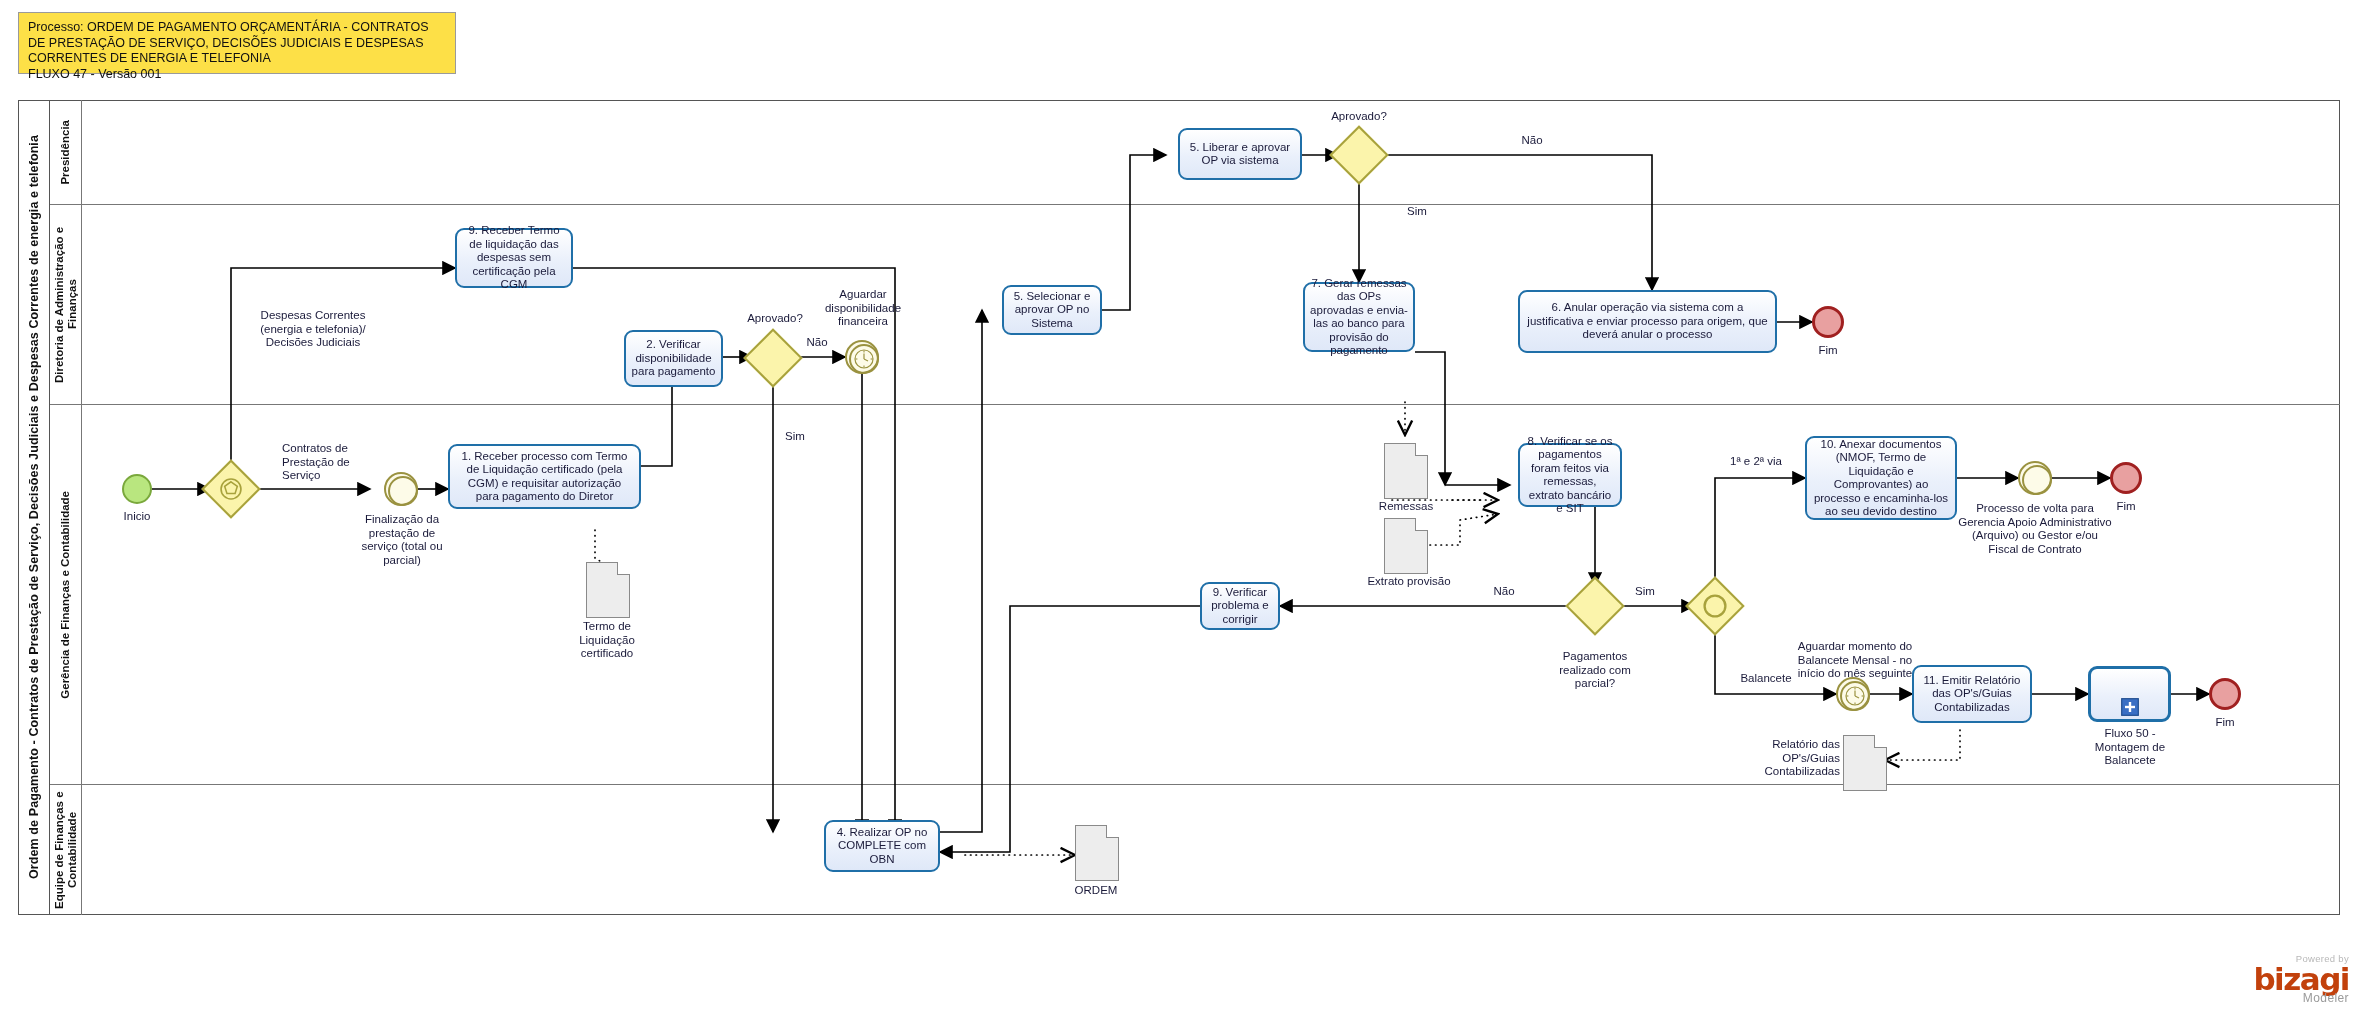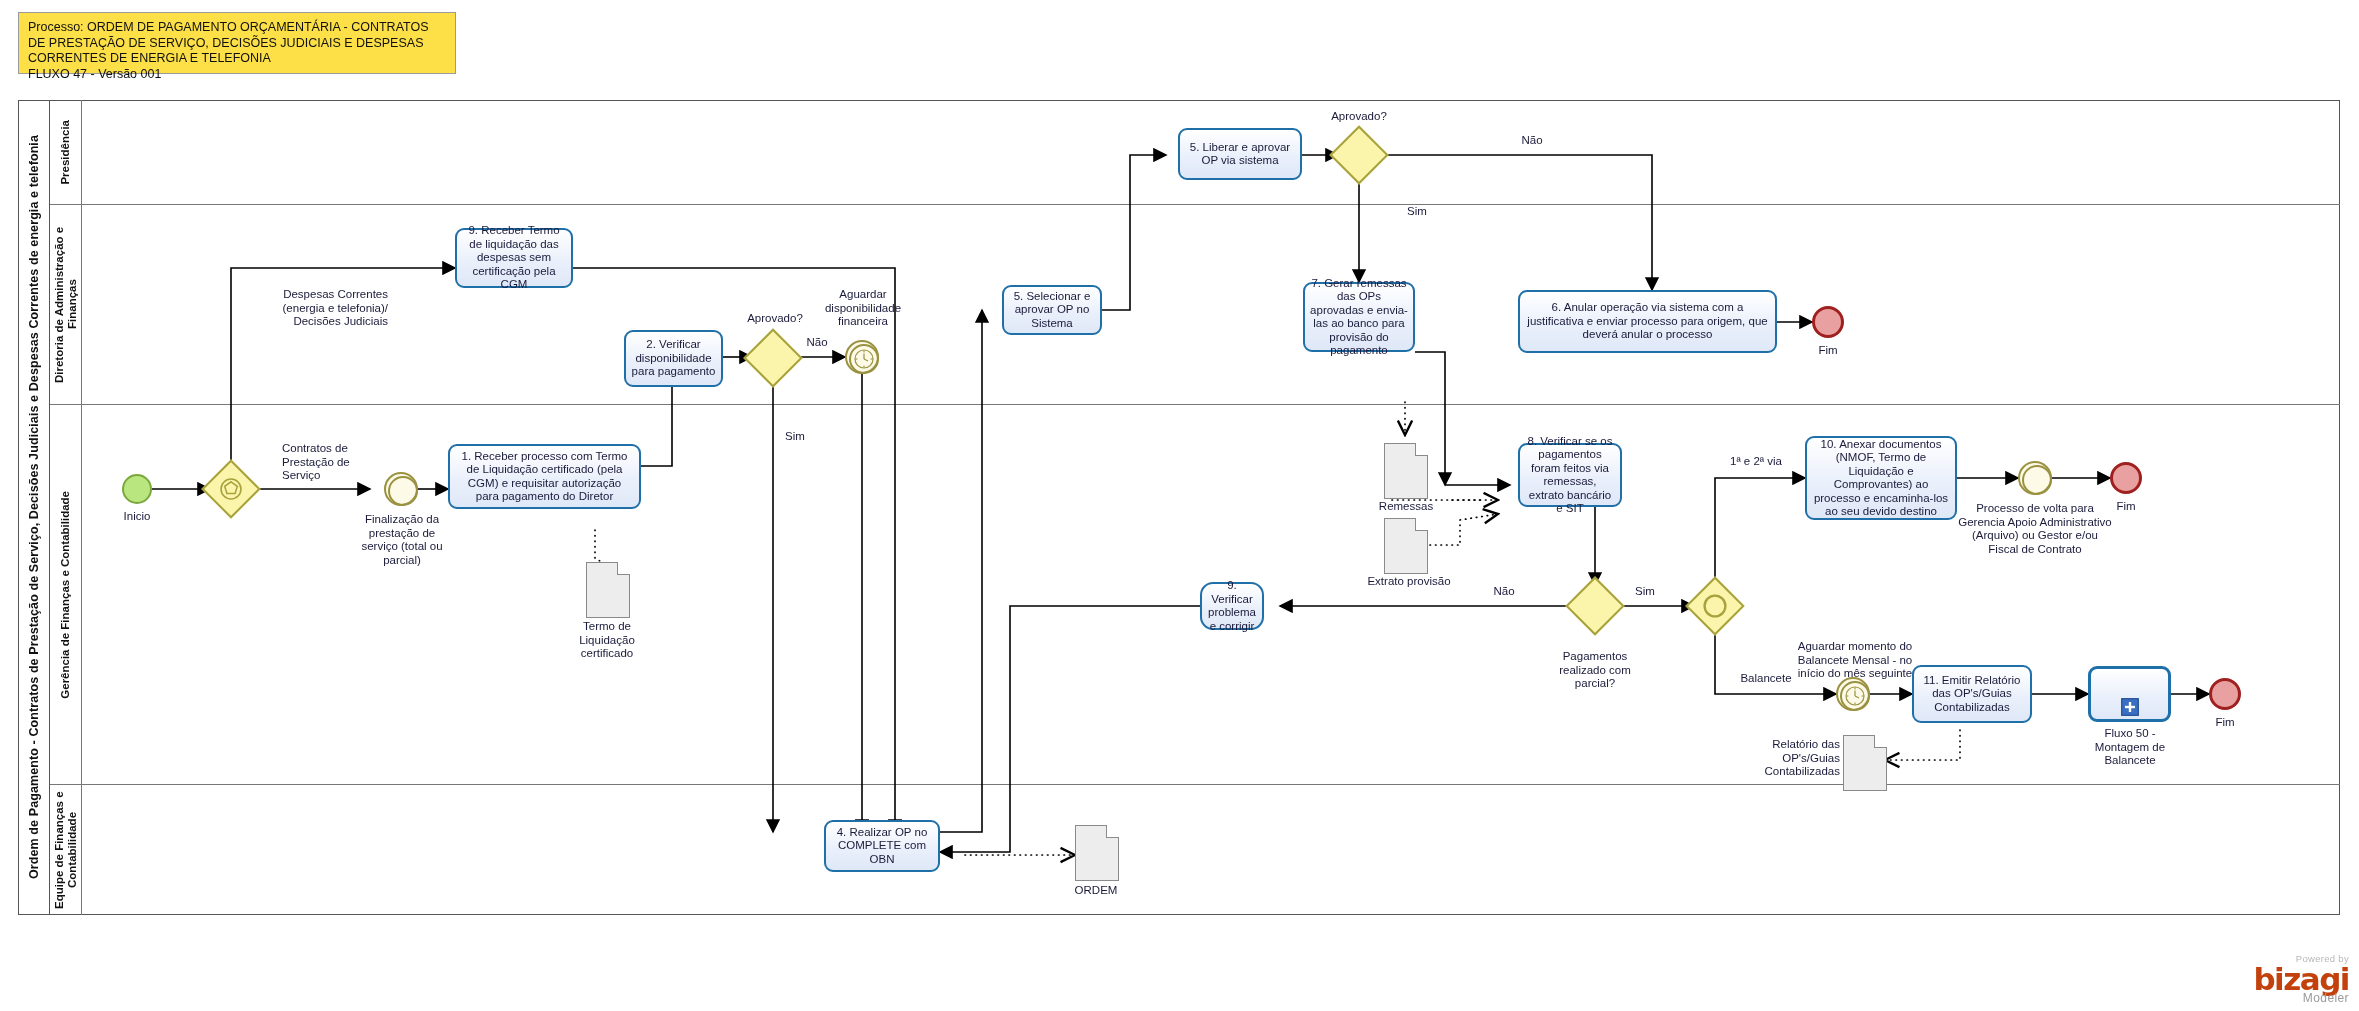--- a/index.html
+++ b/index.html
@@ -36,21 +36,21 @@
   .ev{position:absolute;border-radius:50%;box-sizing:border-box;}
   .ev-start{width:30px;height:30px;background:#b9e67f;border:2px solid #7aa83c;}
   .ev-end{width:32px;height:32px;background:#e8a0a0;border:3.2px solid #a02020;}
   .ev-inter{width:34px;height:34px;background:#fdfbe8;border:2.2px solid #9a9240;}
   .ev-inter2{position:absolute;width:26px;height:26px;border-radius:50%;border:2.2px solid #9a9240;background:transparent;left:2px;top:2px;}
 
   .doc{position:absolute;width:42px;height:54px;background:#ededed;border:1.3px solid #8a8a8a;}
   .doc:after{content:"";position:absolute;right:-1px;top:-1px;width:12px;height:12px;background:#fff;border-left:1.3px solid #8a8a8a;border-bottom:1.3px solid #8a8a8a;}
 
   .lbl{position:absolute;font-size:11.5px;line-height:13.5px;color:#1a1a3a;text-align:center;}
-  .lbl.left{text-align:right;}
+  .lbl.left{text-align:center;margin-top:21px;}
 
   
   #bizagi{position:absolute;right:10px;bottom:6px;text-align:right;}
   #biz-pow{font-size:9.5px;color:#b8b8b8;letter-spacing:.3px;}
   #biz-name{font-size:31px;color:#c2410c;font-weight:bold;letter-spacing:-1.5px;line-height:30px;font-family:"DejaVu Sans",sans-serif;}
   #biz-sub{font-size:12px;color:#9a9a9a;letter-spacing:.4px;margin-top:-3px;}
 </style>
 </head>
 <body>
 
@@ -242,21 +242,21 @@
 <div class="doc" style="left:1384px;top:518px;"></div>
 <div class="lbl" style="left:1362px;top:575px;width:94px;">Extrato provisão</div>
 
 <div class="task" style="left:1518px;top:443px;width:104px;height:64px;">8. Verificar se os pagamentos foram feitos via remessas, extrato bancário e SIT</div>
 
 <div class="gw" style="left:1574px;top:585px;"></div>
 <div class="lbl" style="left:1543px;top:650px;width:104px;">Pagamentos realizado com parcial?</div>
 <div class="lbl" style="left:1487px;top:585px;width:34px;">Não</div>
 <div class="lbl" style="left:1628px;top:585px;width:34px;">Sim</div>
 
-<div class="task" style="left:1200px;top:582px;width:64px;height:48px;border-radius:13px;">9. Verificar problema e corrigir</div>
+<div class="task" style="left:1200px;top:582px;width:80px;height:48px;">9. Verificar problema e corrigir</div>
 
 <div class="gw" style="left:1694px;top:585px;">
   <svg class="gw-inner" viewBox="0 0 42 42">
     <circle cx="21" cy="21" r="11.5" fill="none" stroke="#a8a23c" stroke-width="2.6"></circle>
   </svg>
 </div>
 
 <div class="lbl" style="left:1715px;top:455px;width:82px;">1ª e 2ª via</div>
 
 <div class="task" style="left:1805px;top:436px;width:152px;height:84px;">10. Anexar documentos (NMOF, Termo de Liquidação e Comprovantes) ao processo e encaminha-los ao seu devido destino</div>

